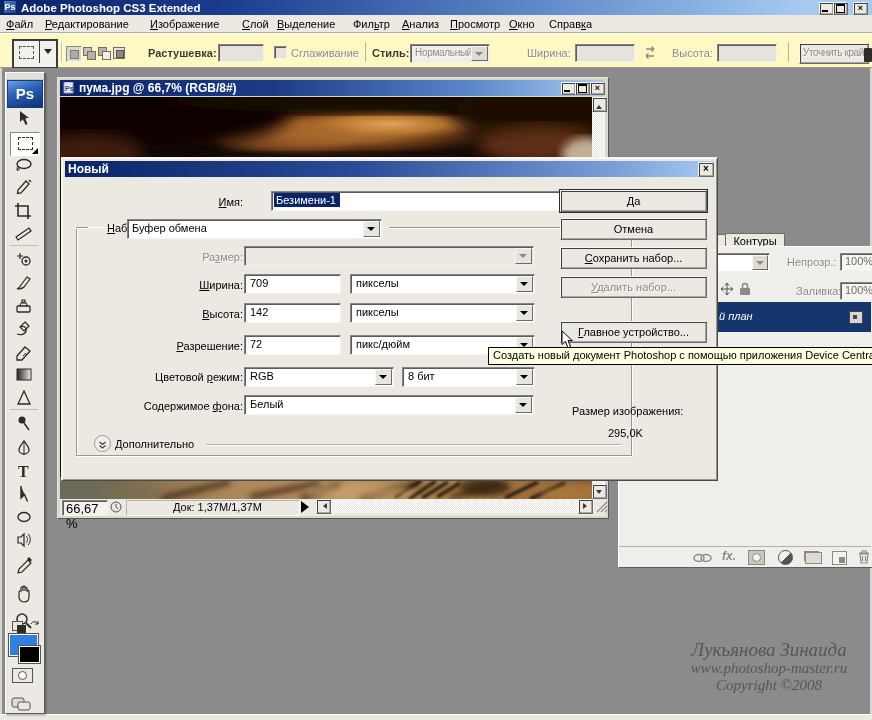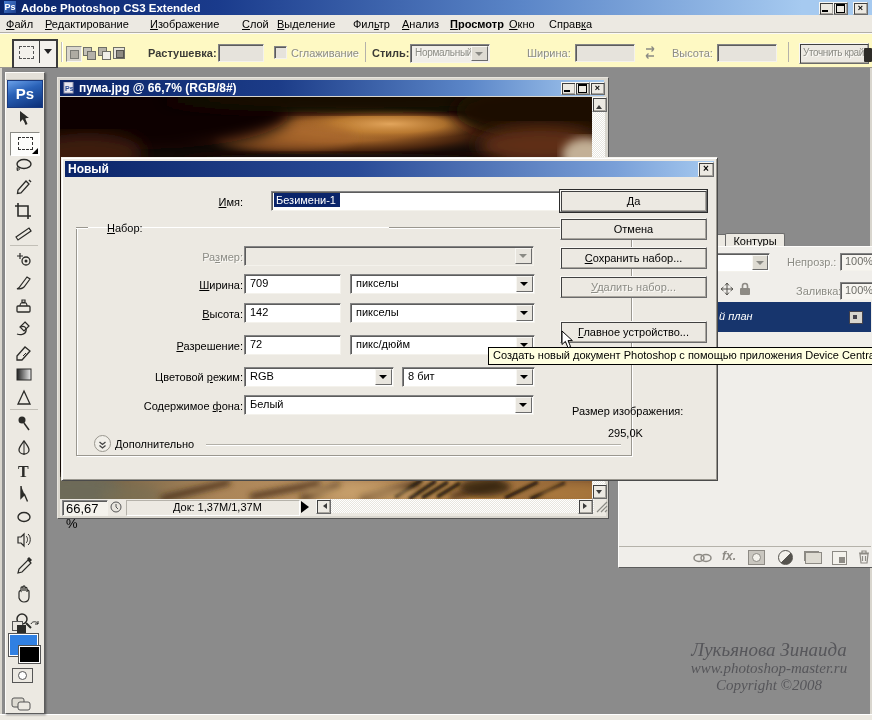--- a/index.html
+++ b/index.html
@@ -30,21 +30,21 @@
 </div>
 
 <div class="abs f11" id="menubar" style="left:0;top:15px;width:872px;height:17px;background:#ece9e2;border-bottom:1px solid #b2afa7;color:#000;">
   <span style="position:absolute;left:6px;top:3px;"><u>Ф</u>айл</span>
   <span style="position:absolute;left:45px;top:3px;"><u>Р</u>едактирование</span>
   <span style="position:absolute;left:150px;top:3px;"><u>И</u>зображение</span>
   <span style="position:absolute;left:242px;top:3px;"><u>С</u>лой</span>
   <span style="position:absolute;left:277px;top:3px;"><u>В</u>ыделение</span>
   <span style="position:absolute;left:353px;top:3px;">Фил<u>ь</u>тр</span>
   <span style="position:absolute;left:402px;top:3px;"><u>А</u>нализ</span>
-  <span style="position:absolute;left:450px;top:3px;font-weight:bold;"><u>П</u>росмотр</span>
+  <span style="position:absolute;left:450px;top:3px;"><u>П</u>росмотр</span>
   <span style="position:absolute;left:509px;top:3px;"><u>О</u>кно</span>
   <span style="position:absolute;left:549px;top:3px;">Справ<u>к</u>а</span>
 </div>
 
 <div class="abs" id="optbar" style="left:0;top:33px;width:872px;height:35px;background:#fef9c3;border-top:1px solid #fbfaf7;padding-left:8px;">
   <div class="abs" style="left:0;bottom:1px;width:872px;height:1px;background:#9a978f;"></div>
   <div class="abs" style="left:0;bottom:0;width:872px;height:1px;background:#fdfdfb;"></div>
 
   <div class="abs" style="left:12px;top:5px;width:42px;height:26px;background:#f3f1ec;border:2px solid #3c3c3c;">
     <div class="abs" style="left:5px;top:5px;width:13px;height:11px;border:1px dashed #555;"></div>
@@ -278,20 +278,24 @@
   <span class="abs f11" style="right:474px;top:38px;"><u>И</u>мя:</span>
   <div class="abs sunk" style="left:185px;top:33px;width:297px;height:18px;margin-left:24px;">
     <div class="abs" style="left:2px;top:1px;width:66px;height:14px;background:#0a246a;"></div>
     <span class="abs f11" style="left:4px;top:2px;color:#fff;">Безимени-1</span>
   </div>
 
   <div class="abs" style="left:14px;top:69px;width:554px;height:228px;border:1px solid #9a978f;box-shadow:1px 1px 0 #fff, inset 1px 1px 0 #fff;border-top:none;"></div>
   <div class="abs" style="left:14px;top:69px;width:12px;height:1px;background:#9a978f;box-shadow:0 1px 0 #fff;"></div>
   <div class="abs" style="left:327px;top:69px;width:241px;height:1px;background:#9a978f;box-shadow:0 1px 0 #fff;"></div>
   <span class="abs f11" style="left:45px;top:64px;"><u>Н</u>абор:</span>
+  <div class="abs sunk" style="left:65px;top:61px;width:253px;height:18px;">
+        <span class="abs f11" style="left:4px;top:2px;">Буфер обмена</span>
+        <span class="ddarrow"></span>
+      </div>
 
   <span class="abs f11 dis" style="right:474px;top:93px;">Ра<u>з</u>мер:</span>
   <div class="abs sunk" style="left:182px;top:88px;width:288px;height:18px;background:#ece9e2;">
         <span class="ddarrow gray"></span>
       </div>
 
   <span class="abs f11" style="right:474px;top:121px;"><u>Ш</u>ирина:</span>
   <div class="abs sunk" style="left:182px;top:116px;width:95px;height:18px;">
         <span class="abs f11" style="left:5px;top:2px;">709</span>
       </div>

